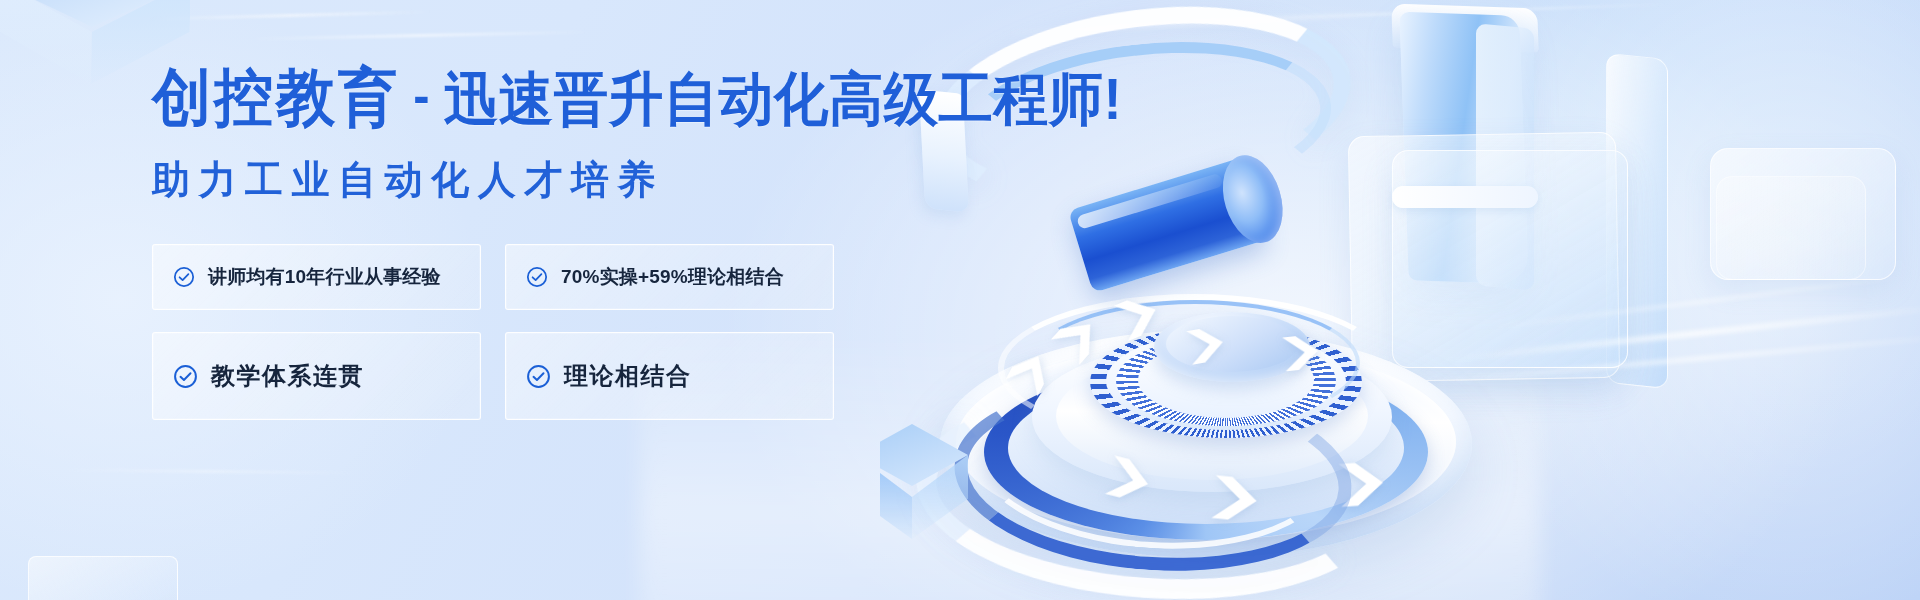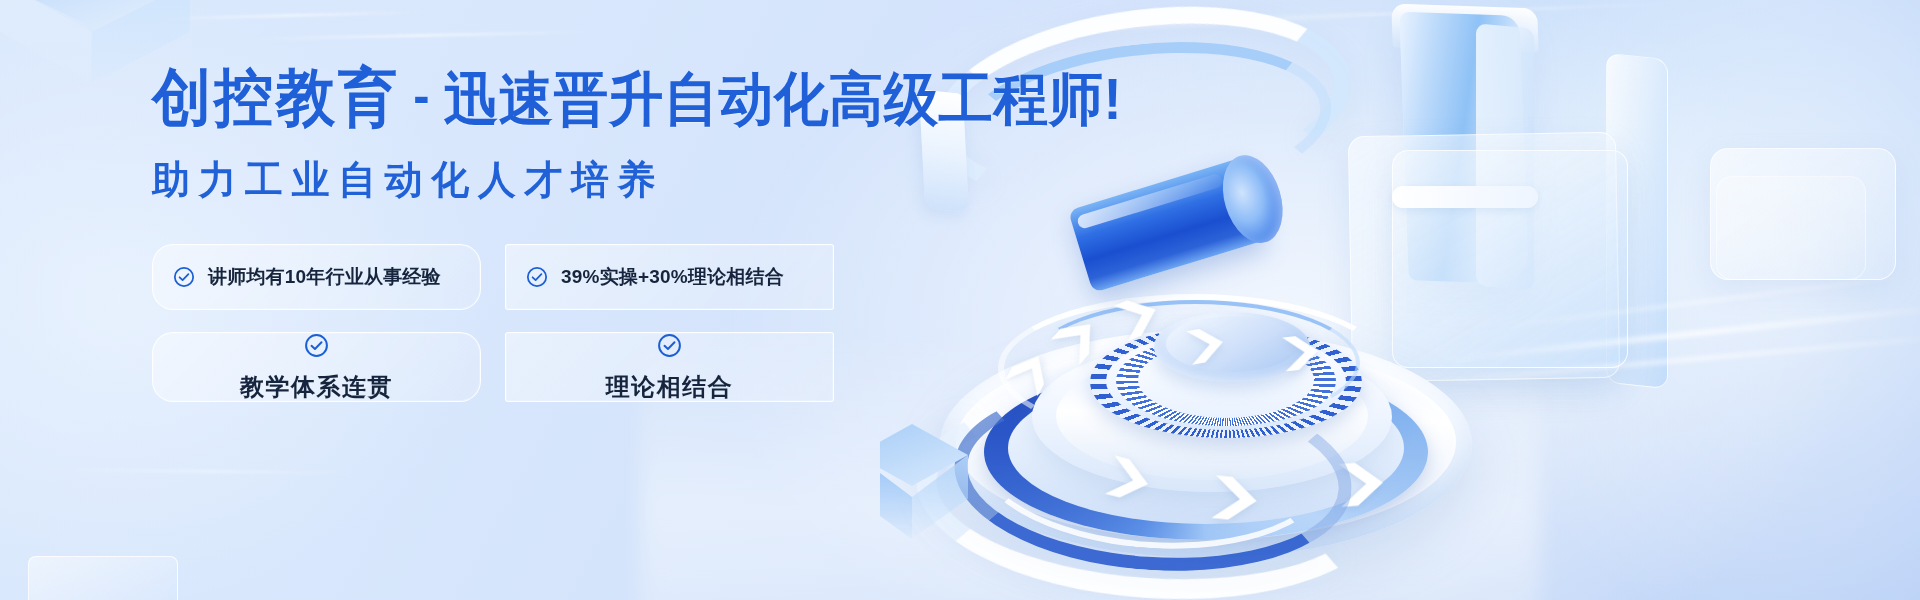--- a/index.html
+++ b/index.html
@@ -87,23 +87,23 @@
   .frow:last-child{margin-bottom:0;}
 
   .card{
     display:flex;align-items:center;gap:13px;
     height:66px;padding:0 20px;
     border:1px solid rgba(255,255,255,.92);
     border-radius:3px;
     background:linear-gradient(135deg,rgba(255,255,255,.44) 0%,rgba(255,255,255,.16) 100%);
     box-shadow:inset 0 0 0 1px rgba(255,255,255,.18);
   }
-  .card.w1{width:329px;border-radius:21px;}
+  .card.w1{width:329px;}
   .card.w2{width:329px;}
-  .row2 .card{height:70px;flex-direction:column;}
+  .row2 .card{height:88px;}
 
   .chk{flex:0 0 auto;width:22px;height:22px;display:block;}
   .row2 .chk{width:25px;height:25px;}
 
   .ctext{font-size:19px;color:#16253d;font-weight:600;white-space:nowrap;letter-spacing:.2px;}
   .row2 .ctext{font-size:24px;letter-spacing:1.5px;font-weight:600;}
 
   
   .art{position:absolute;left:880px;top:0;width:1040px;height:600px;overflow:hidden;}
 
@@ -478,21 +478,21 @@
         </span>
         <span class="ctext">讲师均有10年行业从事经验</span>
       </div>
       <div class="card w2">
         <span class="chk">
           <svg viewBox="0 0 24 24" width="100%" height="100%">
             <circle cx="12" cy="12" r="10" fill="none" stroke="#1a5fd6" stroke-width="1.9"></circle>
             <path d="M7.2 12.3 L10.5 15.4 L16.8 8.9" fill="none" stroke="#1a5fd6" stroke-width="1.9" stroke-linecap="round" stroke-linejoin="round"></path>
           </svg>
         </span>
-        <span class="ctext">39%实操+30%理论相结合</span>
+        <span class="ctext">70%实操+59%理论相结合</span>
       </div>
     </div>
     <div class="frow row2">
       <div class="card w1">
         <span class="chk">
           <svg viewBox="0 0 24 24" width="100%" height="100%">
             <circle cx="12" cy="12" r="10" fill="none" stroke="#1a5fd6" stroke-width="1.9"></circle>
             <path d="M7.2 12.3 L10.5 15.4 L16.8 8.9" fill="none" stroke="#1a5fd6" stroke-width="1.9" stroke-linecap="round" stroke-linejoin="round"></path>
           </svg>
         </span>

